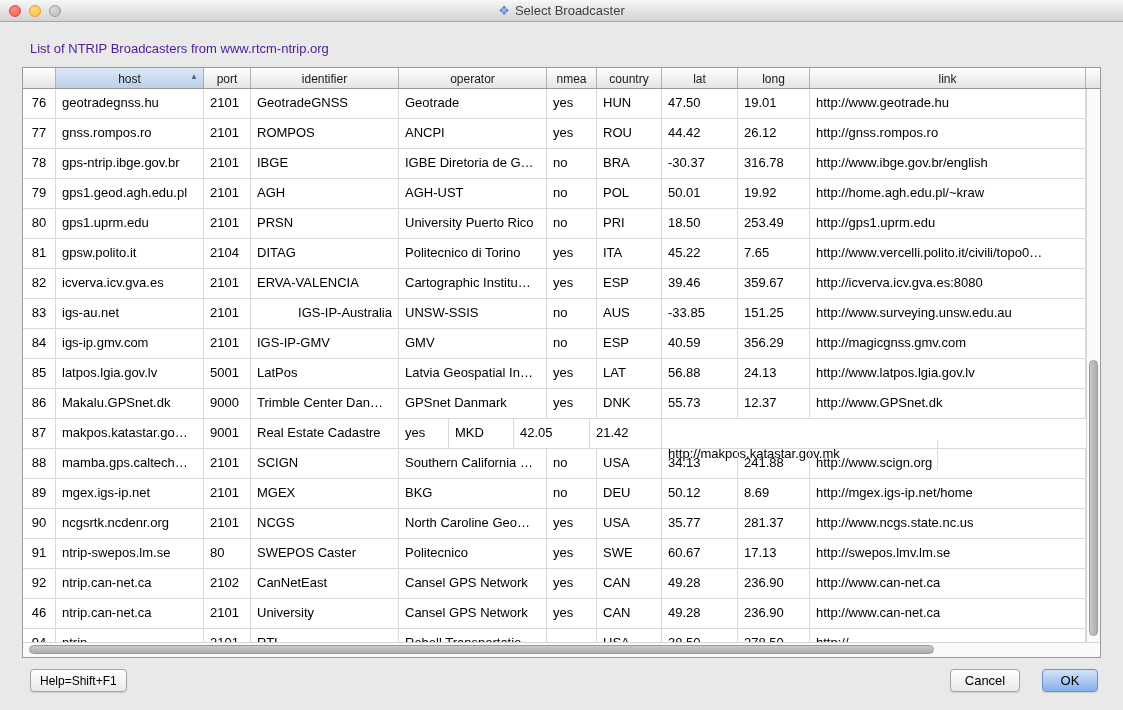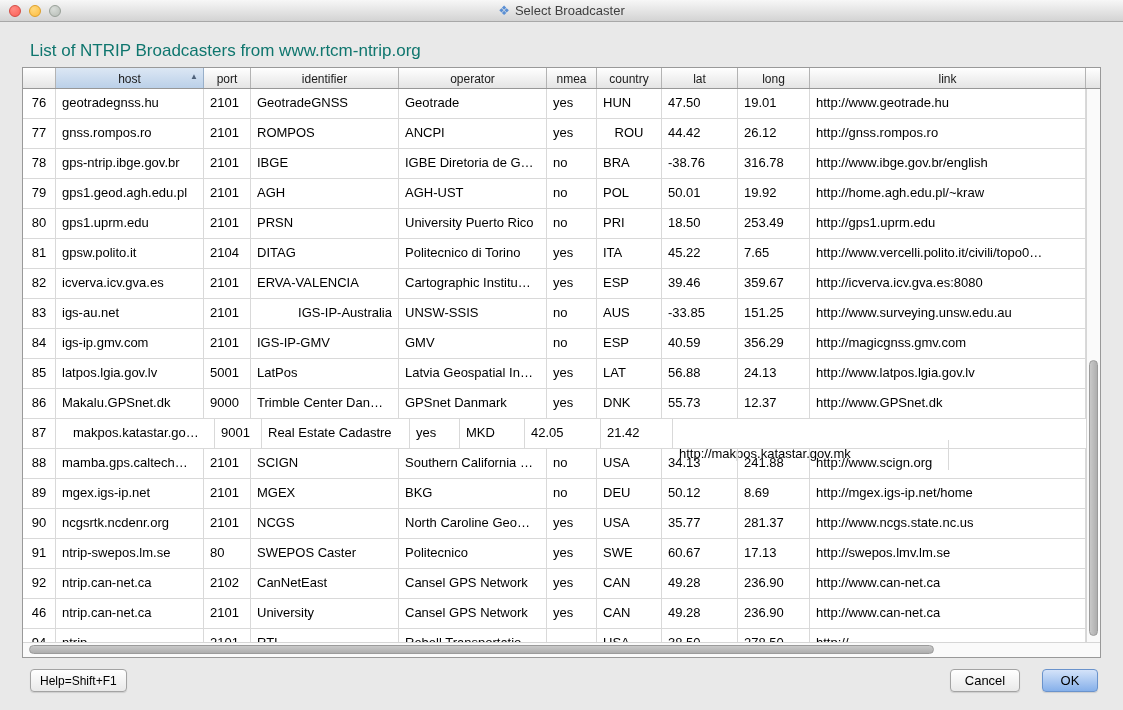--- a/index.html
+++ b/index.html
@@ -19,21 +19,21 @@
     display:flex; align-items:center; justify-content:center;
   }
   .traffic { position:absolute; left:9px; top:5px; display:flex; gap:8px; }
   .light { width:12px; height:12px; border-radius:50%; }
   .light.close { background:radial-gradient(circle at 35% 30%, #ff8a82, #fc5f57); border:1px solid #d34b43; }
   .light.min   { background:radial-gradient(circle at 35% 30%, #ffd97e, #fdbc40); border:1px solid #de9f28; }
   .light.zoom  { background:radial-gradient(circle at 35% 30%, #d9ddd9, #b6bcb6); border:1px solid #98a098; }
   .wtitle { font-size:13px; color:#3f3f3f; display:flex; align-items:center; gap:5px; }
   .wicon { color:#5a8fd4; font-size:13px; line-height:1; }
   
-  .list-label { position:absolute; left:30px; top:41px; font-size:17px; color:#0f766e; }
+  .list-label { position:absolute; left:30px; top:41px; font-size:13px; color:#4c1d95; }
   
   .table-wrap {
     position:absolute; left:22px; top:67px; width:1079px; height:591px;
     background:#fff; border:1px solid #999;
   }
   .thead {
     position:absolute; left:0; top:0; width:1077px; height:21px;
     display:flex; overflow:hidden;
     background:linear-gradient(#ffffff,#e3e3e3);
     border-bottom:1px solid #979797;
@@ -165,34 +165,34 @@
         <div class="ccell" style="width: 72px;">19.01</div>
         <div class="ccell" style="width: 276px;">http://www.geotrade.hu</div>
       </div>
       <div class="trow">
         <div class="ccell rownum" style="width: 33px;">77</div>
         <div class="ccell" style="width: 148px;">gnss.rompos.ro</div>
         <div class="ccell" style="width: 47px;">2101</div>
         <div class="ccell" style="width: 148px;">ROMPOS</div>
         <div class="ccell" style="width: 148px;">ANCPI</div>
         <div class="ccell" style="width: 50px;">yes</div>
-        <div class="ccell" style="width: 65px; text-align: center;">ROU</div>
+        <div class="ccell" style="width: 65px;">ROU</div>
         <div class="ccell" style="width: 76px;">44.42</div>
         <div class="ccell" style="width: 72px;">26.12</div>
         <div class="ccell" style="width: 276px;">http://gnss.rompos.ro</div>
       </div>
       <div class="trow">
         <div class="ccell rownum" style="width: 33px;">78</div>
         <div class="ccell" style="width: 148px;">gps-ntrip.ibge.gov.br</div>
         <div class="ccell" style="width: 47px;">2101</div>
         <div class="ccell" style="width: 148px;">IBGE</div>
         <div class="ccell" style="width: 148px;">IGBE Diretoria de G…</div>
         <div class="ccell" style="width: 50px;">no</div>
         <div class="ccell" style="width: 65px;">BRA</div>
-        <div class="ccell" style="width: 76px;">-38.76</div>
+        <div class="ccell" style="width: 76px;">-30.37</div>
         <div class="ccell" style="width: 72px;">316.78</div>
         <div class="ccell" style="width: 276px;">http://www.ibge.gov.br/english</div>
       </div>
       <div class="trow">
         <div class="ccell rownum" style="width: 33px;">79</div>
         <div class="ccell" style="width: 148px;">gps1.geod.agh.edu.pl</div>
         <div class="ccell" style="width: 47px;">2101</div>
         <div class="ccell" style="width: 148px;">AGH</div>
         <div class="ccell" style="width: 148px;">AGH-UST</div>
         <div class="ccell" style="width: 50px;">no</div>
@@ -280,21 +280,21 @@
         <div class="ccell" style="width: 148px;">Trimble Center Dan…</div>
         <div class="ccell" style="width: 148px;">GPSnet Danmark</div>
         <div class="ccell" style="width: 50px;">yes</div>
         <div class="ccell" style="width: 65px;">DNK</div>
         <div class="ccell" style="width: 76px;">55.73</div>
         <div class="ccell" style="width: 72px;">12.37</div>
         <div class="ccell" style="width: 276px;">http://www.GPSnet.dk</div>
       </div>
       <div class="trow">
         <div class="ccell rownum" style="width: 33px;">87</div>
-        <div class="ccell" style="width: 148px; margin-left: 11px;">makpos.katastar.go…</div>
+        <div class="ccell" style="width: 148px;">makpos.katastar.go…</div>
         <div class="ccell" style="width: 47px;">9001</div>
         <div class="ccell" style="width: 148px;">Real Estate Cadastre</div>
         <div class="ccell" style="width: 50px;">yes</div>
         <div class="ccell" style="width: 65px;">MKD</div>
         <div class="ccell" style="width: 76px;">42.05</div>
         <div class="ccell" style="width: 72px;">21.42</div>
         <div class="ccell" style="width: 276px; margin-top: 21px;">http://makpos.katastar.gov.mk</div>
       </div>
       <div class="trow">
         <div class="ccell rownum" style="width: 33px;">88</div>

